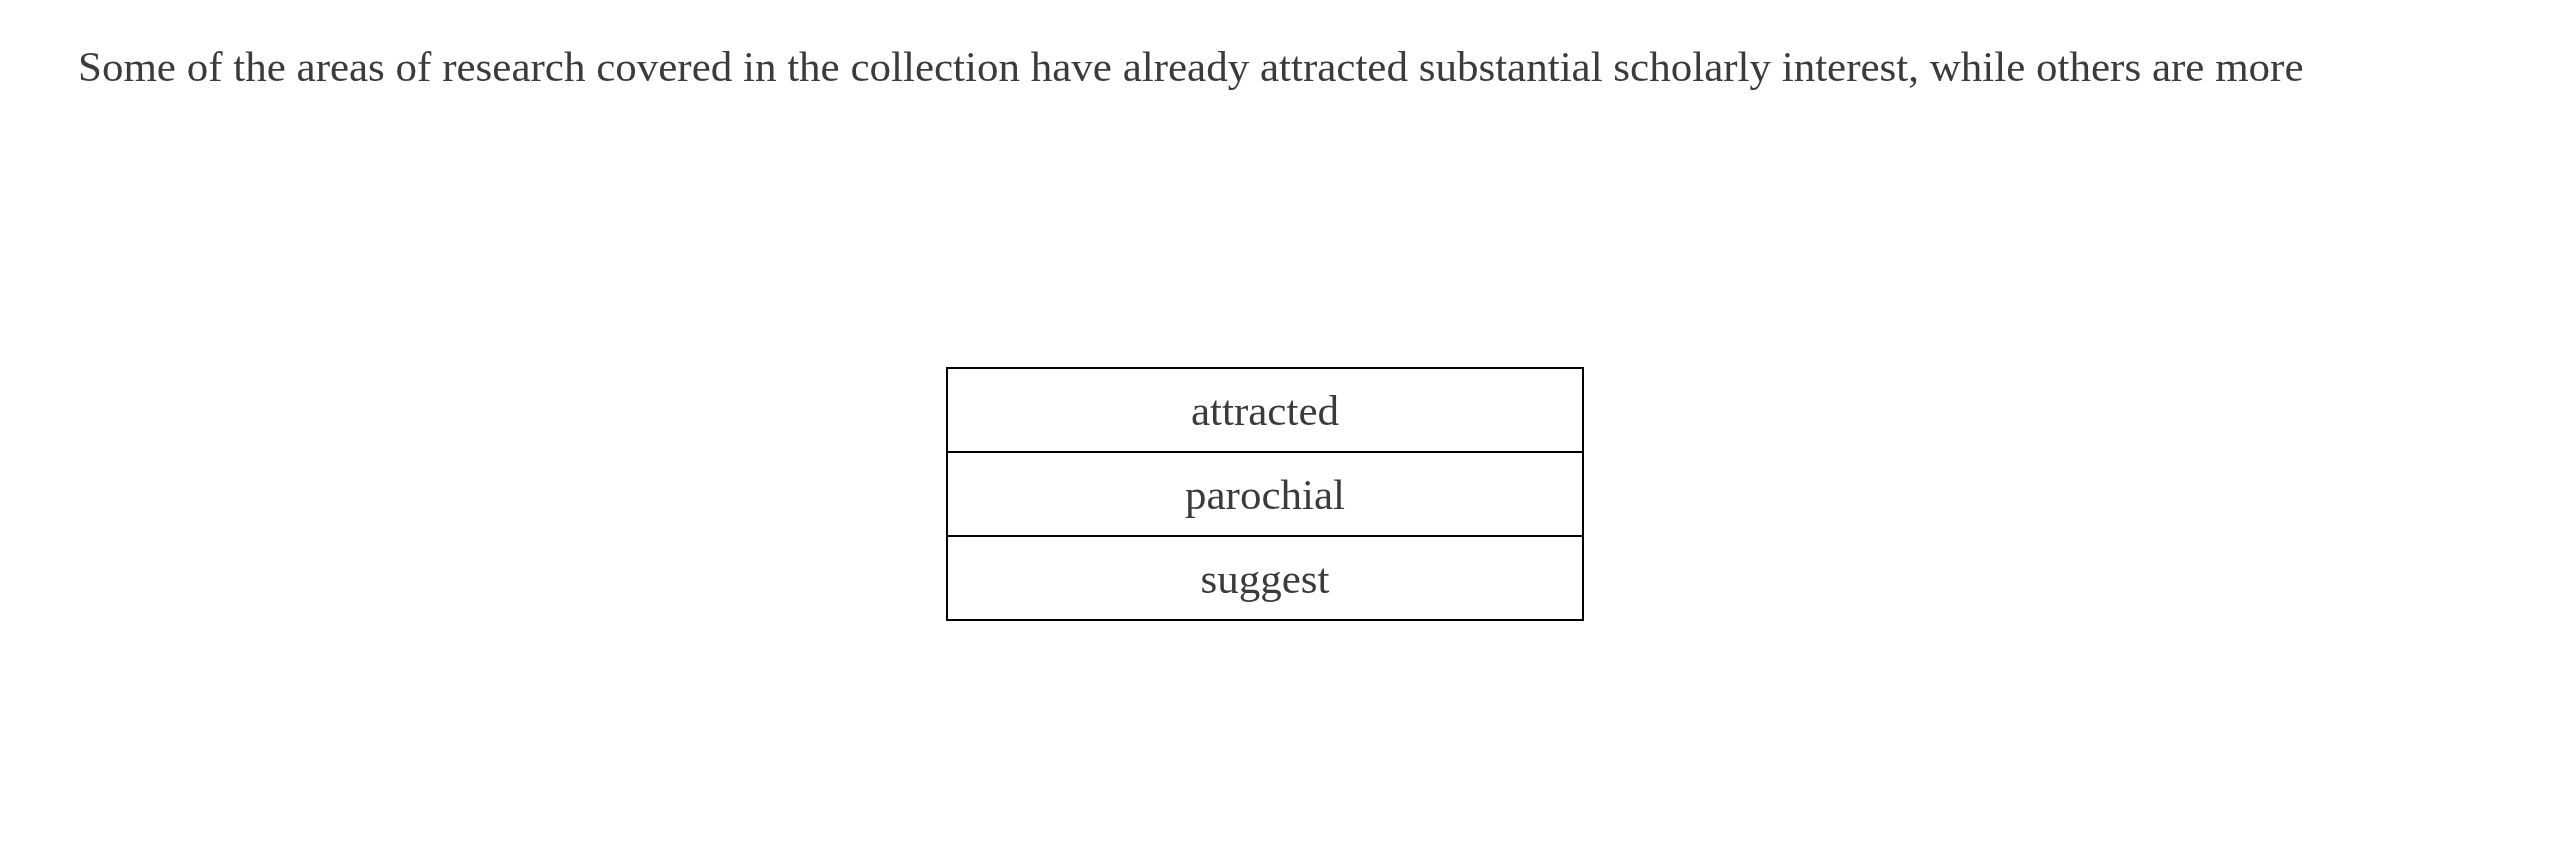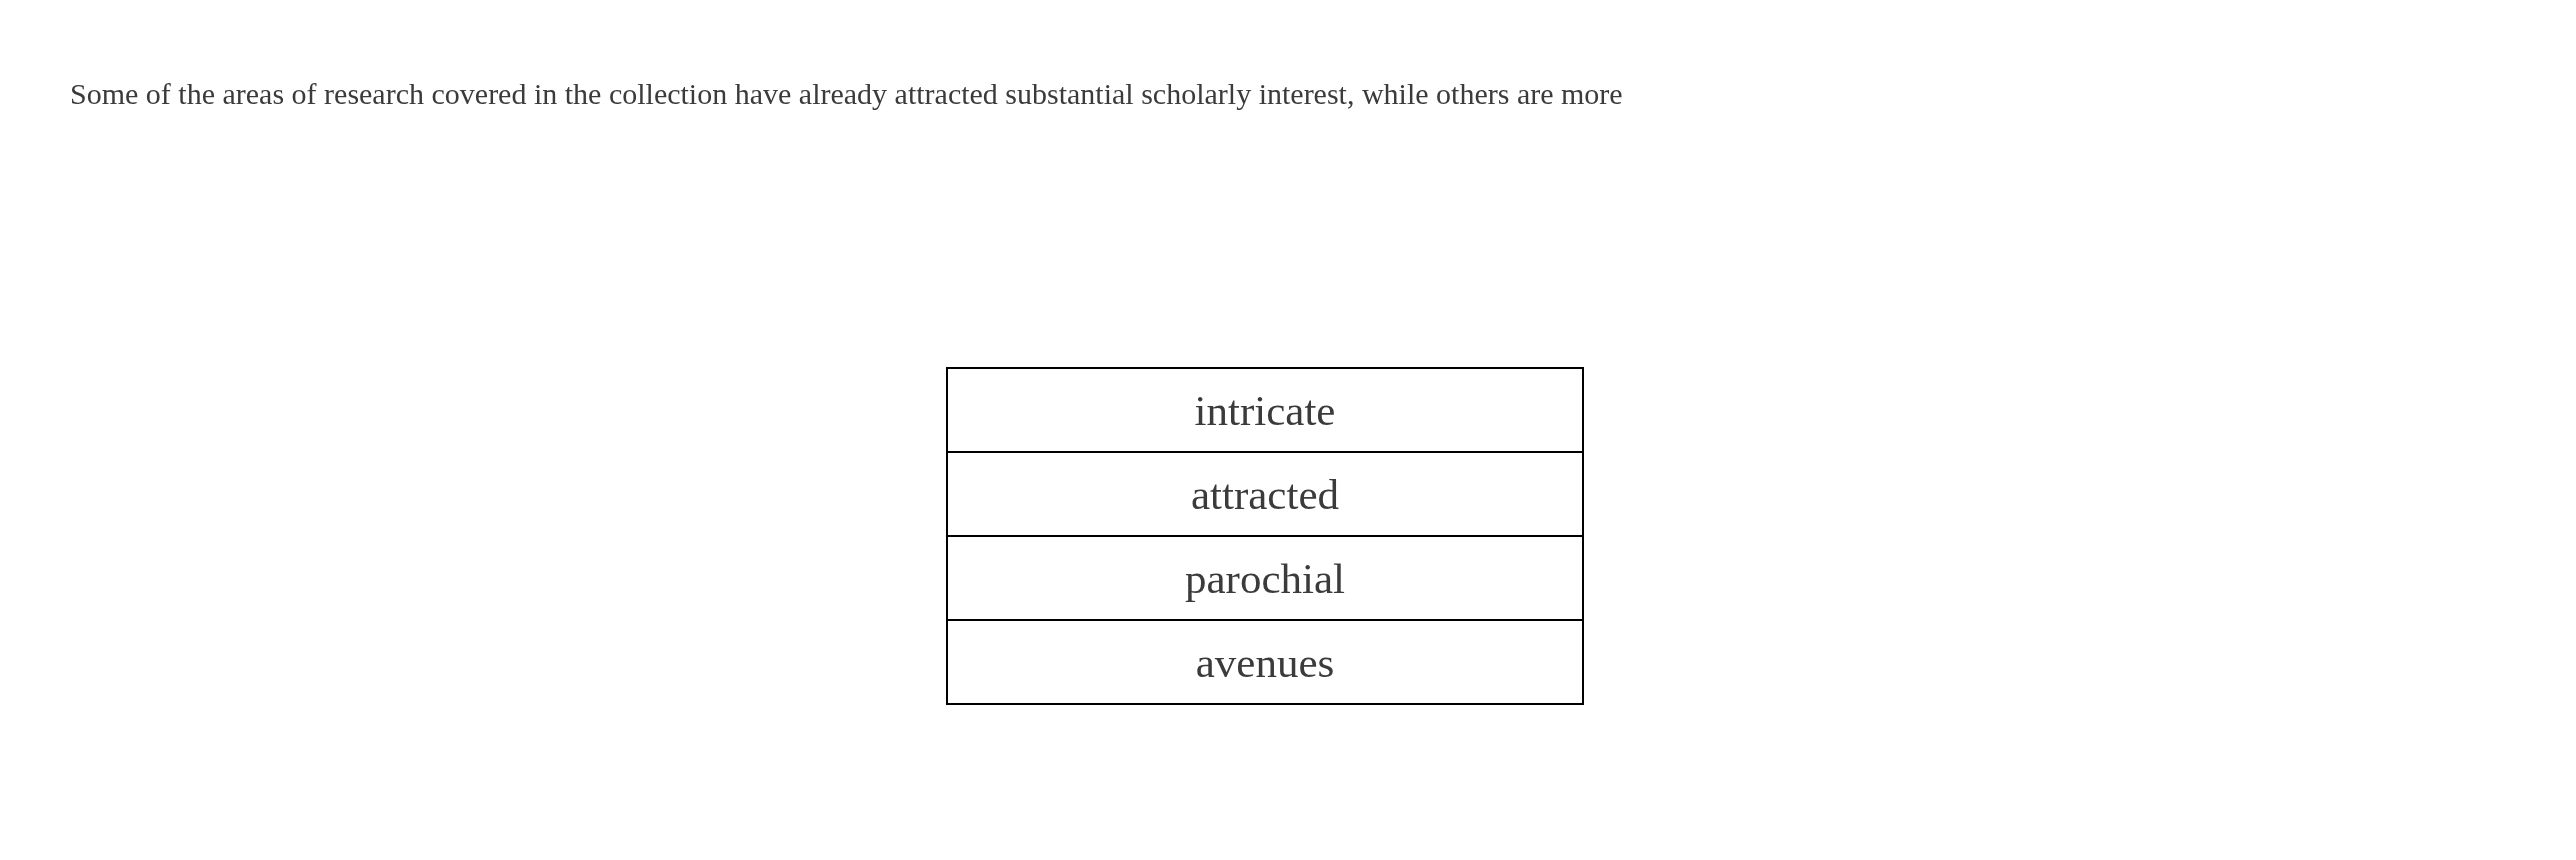--- a/index.html
+++ b/index.html
@@ -10,26 +10,25 @@
     width: 2576px;
     height: 860px;
     position: relative;
     overflow: hidden;
     background: var(--page-bg, #ffffff);
     color: var(--text, #3b3b3b);
     font-family: "Liberation Serif", "DejaVu Serif", serif;
   }
   .question {
     position: absolute;
-    left: 70px;
+    left: 78px;
     top: 38px;
-    font-size: 30px;
+    font-size: 43px;
     line-height: 58px;
     white-space: nowrap;
-    margin-top: 27px;
   }
   .question .line {
     display: block;
   }
   .options-table {
     position: absolute;
     left: 946px;
     top: 367px;
     width: 634px;
     border: 2.5px solid var(--table-border, #000000);
@@ -49,18 +48,17 @@
   }
 </style>
 </head>
 <body>
 
 <div class="question">
   <span class="line">Some of the areas of research covered in the collection have already attracted substantial scholarly interest, while others are more</span>
 </div>
 
 <div class="options-table">
-  <div class="option-row">intricate</div>
   <div class="option-row">attracted</div>
   <div class="option-row">parochial</div>
-  <div class="option-row">avenues</div>
+  <div class="option-row">suggest</div>
 </div>
 
 
 </body></html>

